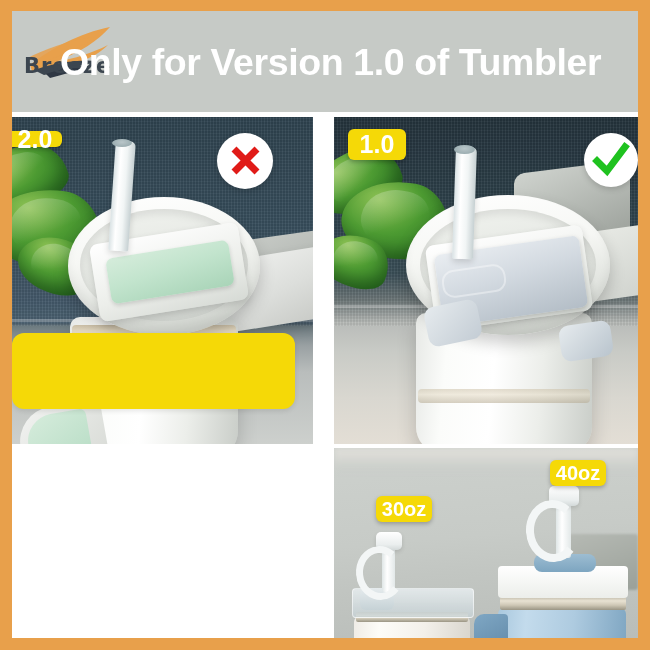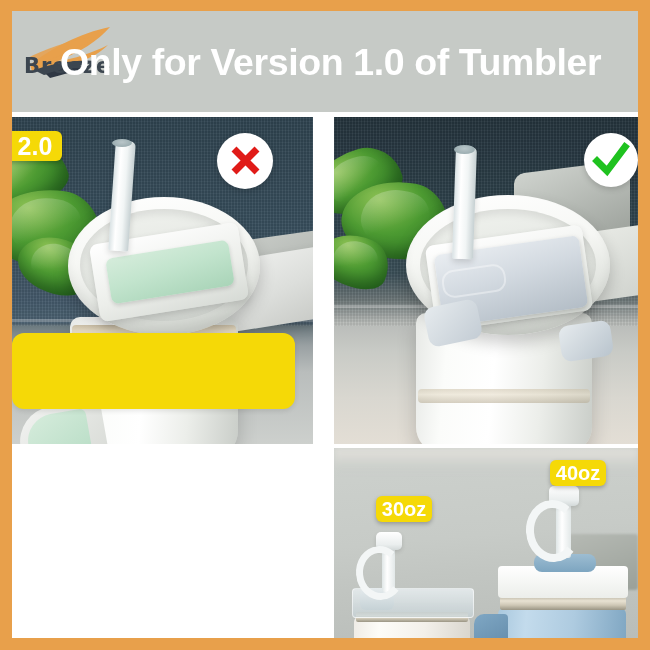--- a/index.html
+++ b/index.html
@@ -207,21 +207,21 @@
   
   .badge{
     position:absolute;
     background:#f5d907;
     color:#ffffff;font-weight:bold;
     border-radius:6px;
     display:flex;align-items:center;justify-content:center;
     box-shadow:0 2px 4px rgba(0,0,0,.25);
     z-index:30;
   }
-  .badge-20{left:-4px;top:14px;width:54px;height:30px;font-size:25px;border-radius:0 6px 6px 0;}
+  .badge-20{left:-4px;top:14px;width:54px;height:16px;font-size:25px;border-radius:0 6px 6px 0;}
   .badge-10{left:14px;top:12px;width:58px;height:31px;font-size:25px;}
   .badge-30{left:42px;top:48px;width:56px;height:26px;font-size:20px;}
   .badge-40{left:216px;top:12px;width:56px;height:26px;font-size:20px;}
 
   
   .mark{
     position:absolute;border-radius:50%;background:#ffffff;
     display:flex;align-items:center;justify-content:center;
     box-shadow:0 2px 6px rgba(0,0,0,.18);z-index:25;
   }
@@ -316,20 +316,21 @@
       <div class="lid-inner" style="left:86px;top:92px;width:176px;height:112px;"></div>
       <div class="slider-frame" style="left:96px;top:118px;width:158px;height:86px;transform:rotate(-8deg);"></div>
       <div class="slider slider-grey" style="left:104px;top:128px;width:146px;height:72px;transform:rotate(-8deg);"></div>
       <div style="position:absolute;left:108px;top:150px;width:60px;height:24px;border:2px solid rgba(255,255,255,.55);border-radius:12px;transform:rotate(-8deg);opacity:.7;"></div>
       <div class="straw" style="left:120px;top:30px;width:21px;height:112px;transform:rotate(2deg);"></div>
       <div class="straw-top" style="left:120px;top:28px;width:21px;height:9px;"></div>
 
       <div style="position:absolute;left:92px;top:186px;width:54px;height:40px;background:linear-gradient(140deg,#e6ebee,#c3ccd4);border-radius:10px;transform:rotate(-12deg);"></div>
       <div style="position:absolute;left:226px;top:206px;width:52px;height:36px;background:linear-gradient(140deg,#e6ebee,#b9c4cd);border-radius:10px;transform:rotate(-8deg);"></div>
 
+      <div class="badge badge-10">1.0</div>
 
       <div class="mark mark-check">
         <svg width="38" height="36" viewBox="0 0 38 36">
           <path d="M5 19 L15 29 L33 5" stroke="#1fc21f" stroke-width="7" fill="none" stroke-linecap="square" stroke-linejoin="miter"></path>
         </svg>
       </div>
     </div>
 
     <div class="panel panel-bottom">
       <div class="bp-bg"></div>

